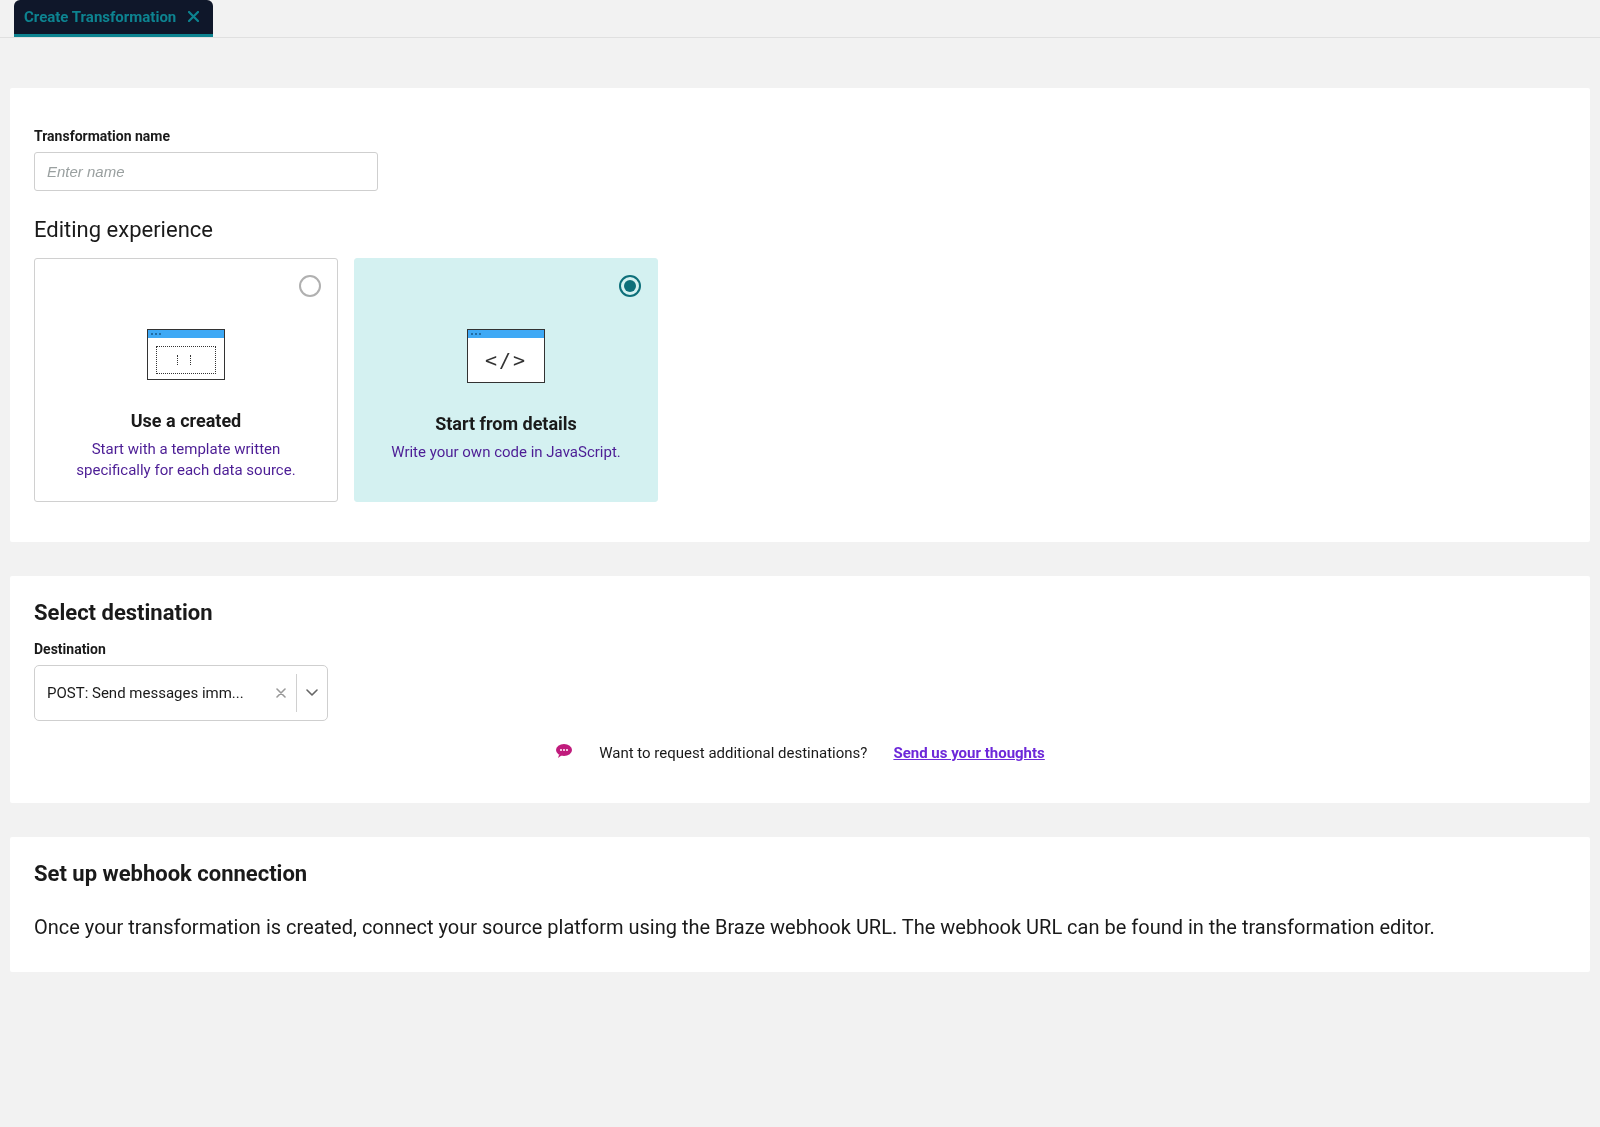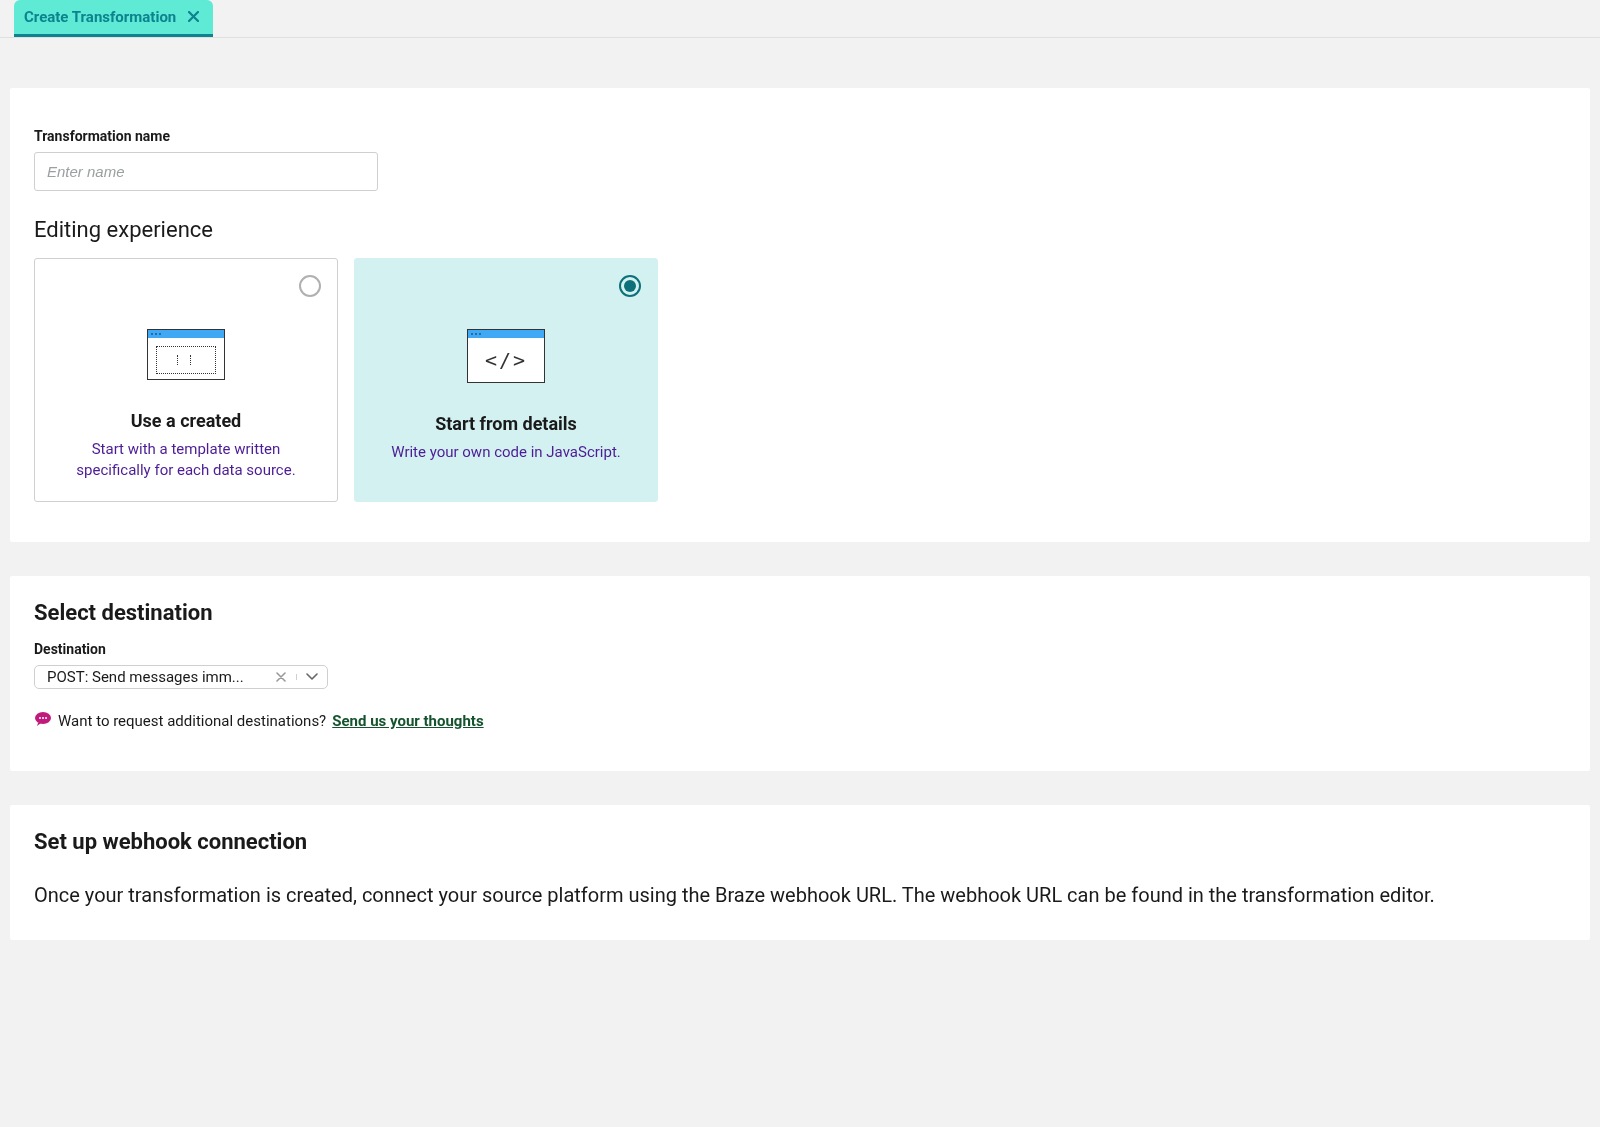--- a/index.html
+++ b/index.html
@@ -14,21 +14,21 @@
     }
     .tabs-bar {
       background: #f2f2f2;
       border-bottom: 1px solid #e0e0e0;
       padding-left: 14px;
     }
     .tab {
       display: inline-flex;
       align-items: center;
       padding: 8px 14px 8px 10px;
-      background: #5eead4;
+      background: #0f172a;
       color: #0d8390;
       font-weight: 700;
       font-size: 15px;
       border-top-left-radius: 6px;
       border-top-right-radius: 6px;
       border-bottom: 3px solid #0d8390;
       gap: 12px;
     }
     .tab .close-icon {
       color: #0d8390;
@@ -181,21 +181,21 @@
       text-align: center;
       color: #4c1d95;
       line-height: 1.4;
     }
     .select-wrap {
       display: flex;
       align-items: stretch;
       width: 294px;
       border: 1px solid #cfcfcf;
       border-radius: 5px;
-      height: 24px;
+      height: 56px;
     }
     .select-value {
       flex: 1;
       padding: 0 12px;
       display: flex;
       align-items: center;
       font-size: 15px;
       white-space: nowrap;
       overflow: hidden;
       text-overflow: ellipsis;
@@ -218,29 +218,30 @@
       width: 30px;
       display: flex;
       align-items: center;
       justify-content: center;
       color: #666;
       cursor: pointer;
     }
     .feedback-row {
       display: flex;
       align-items: center;
-      gap: 6px;
+      gap: 26px;
       margin-top: 22px;
       font-size: 15px;
+      justify-content: center;
     }
     .feedback-icon {
       color: #c01b7c;
     }
     .feedback-link {
-      color: #14532d;
+      color: #6d28d9;
       font-weight: 700;
       text-decoration: underline;
       cursor: pointer;
     }
     .webhook-text {
       margin-top: 26px;
       font-size: 20px;
       line-height: 1.5;
     }
     .panel.last {

